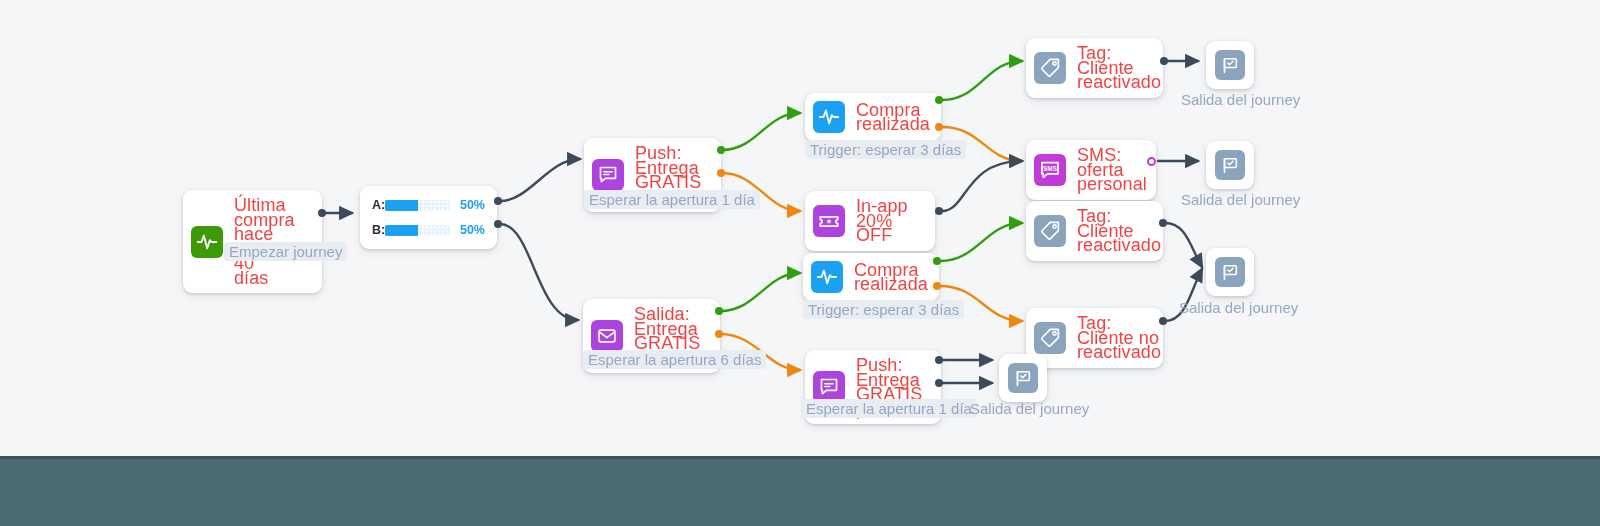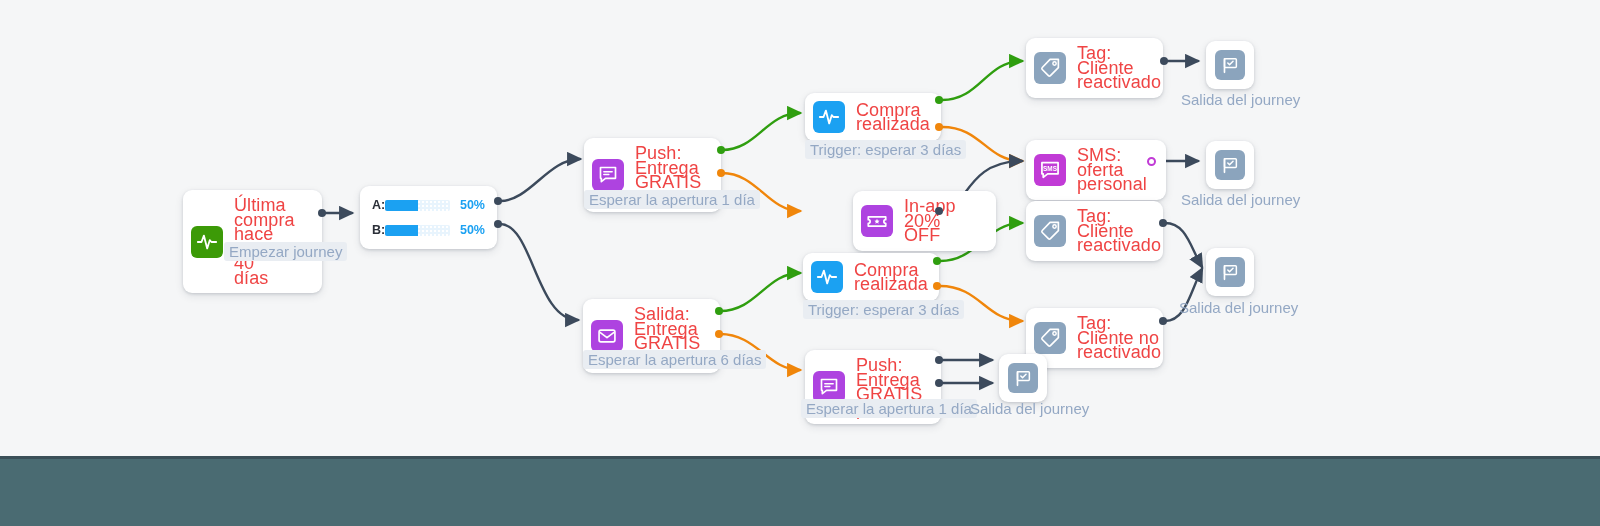--- a/index.html
+++ b/index.html
@@ -210,21 +210,21 @@
           <path d="M2 12h4l2.6-7 3.6 14 2.8-9 1.8 2H22" fill="none" stroke="#fff" stroke-width="2" stroke-linecap="round" stroke-linejoin="round"></path>
         </svg>
     </span>
     <span class="lbl">Compra
 realizada</span>
   </div>
   <div class="sub" style="left:805px;top:140px;">Trigger: esperar 3 días</div>
   <span class="port green" style="left:935px;top:96px;"></span>
   <span class="port orange" style="left:935px;top:123px;"></span>
 
-  <div class="node" style="left:853px;top:191px;width:143px;">
+  <div class="node" style="left:805px;top:191px;width:130px;">
     <span class="ic purple">
       <svg width="22" height="22" viewBox="0 0 24 24">
           <path d="M2.5 7.5h19v3a2 2 0 000 4v3h-19v-3a2 2 0 000-4z" fill="none" stroke="#fff" stroke-width="1.9" stroke-linejoin="round"></path>
           <path d="M12 9.6l.85 1.8 1.95.25-1.45 1.35.38 1.9L12 13.98l-1.73.92.38-1.9-1.45-1.35 1.95-.25z" fill="#fff"></path>
         </svg>
     </span>
     <span class="lbl">In-app 20% OFF</span>
   </div>
   <span class="port" style="left:935px;top:207px;"></span>
 
@@ -260,21 +260,21 @@
       <svg width="21" height="21" viewBox="0 0 24 24">
           <path d="M11.5 2.8H21v9.4l-9.1 9.1a1.6 1.6 0 01-2.3 0l-7-7a1.6 1.6 0 010-2.3z" fill="none" stroke="#fff" stroke-width="1.9" stroke-linejoin="round"></path>
           <circle cx="16.6" cy="7.4" r="1.9" fill="none" stroke="#fff" stroke-width="1.7"></circle>
         </svg>
     </span>
     <span class="lbl">Tag: Cliente
 reactivado</span>
   </div>
   <span class="port" style="left:1160px;top:57px;"></span>
 
-  <div class="node" style="left:1026px;top:140px;width:140px;">
+  <div class="node" style="left:1026px;top:140px;width:130px;">
     <span class="ic magenta">
       <svg width="22" height="22" viewBox="0 0 24 24">
           <path d="M3.2 4h17.6v12.2H9.4L4.6 20v-3.8H3.2z" fill="none" stroke="#fff" stroke-width="1.9" stroke-linejoin="round"></path>
           <text x="12" y="13" font-family="Liberation Sans, sans-serif" font-size="7" font-weight="bold" fill="#fff" text-anchor="middle">SMS</text>
         </svg>
     </span>
     <span class="lbl">SMS: oferta
 personal</span>
   </div>
   <span class="port ring" style="left:1147px;top:157px;"></span>

